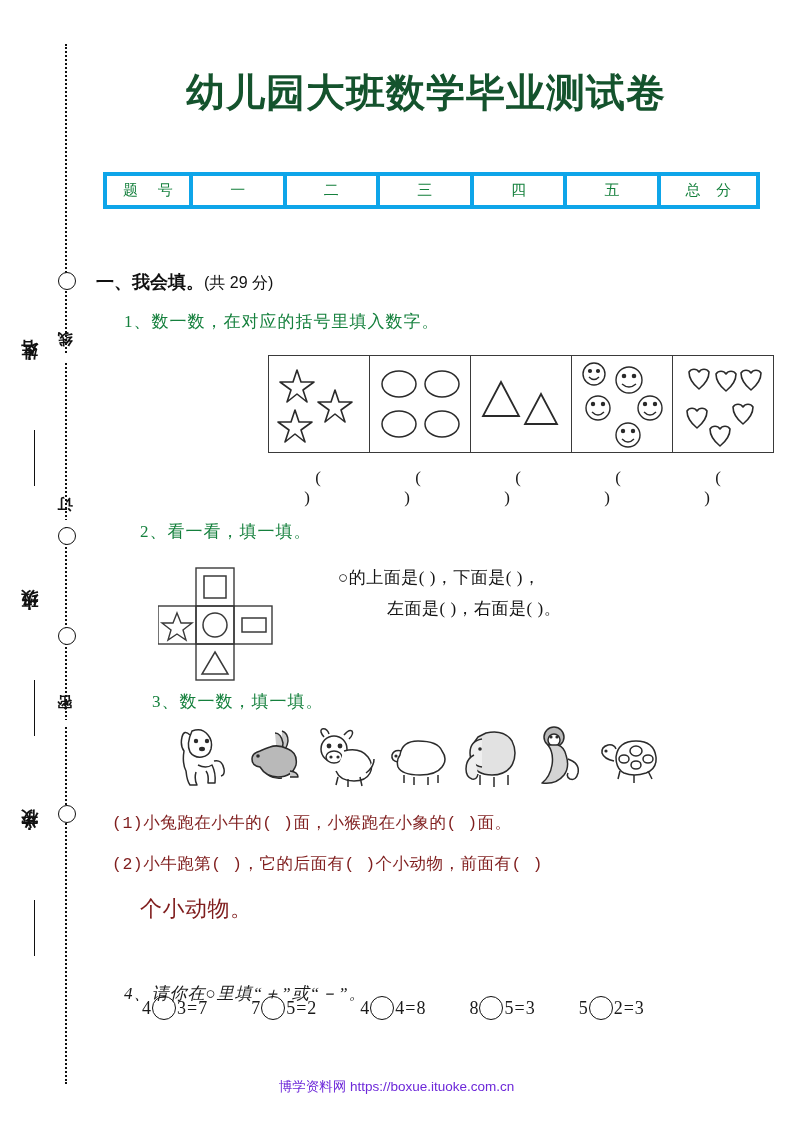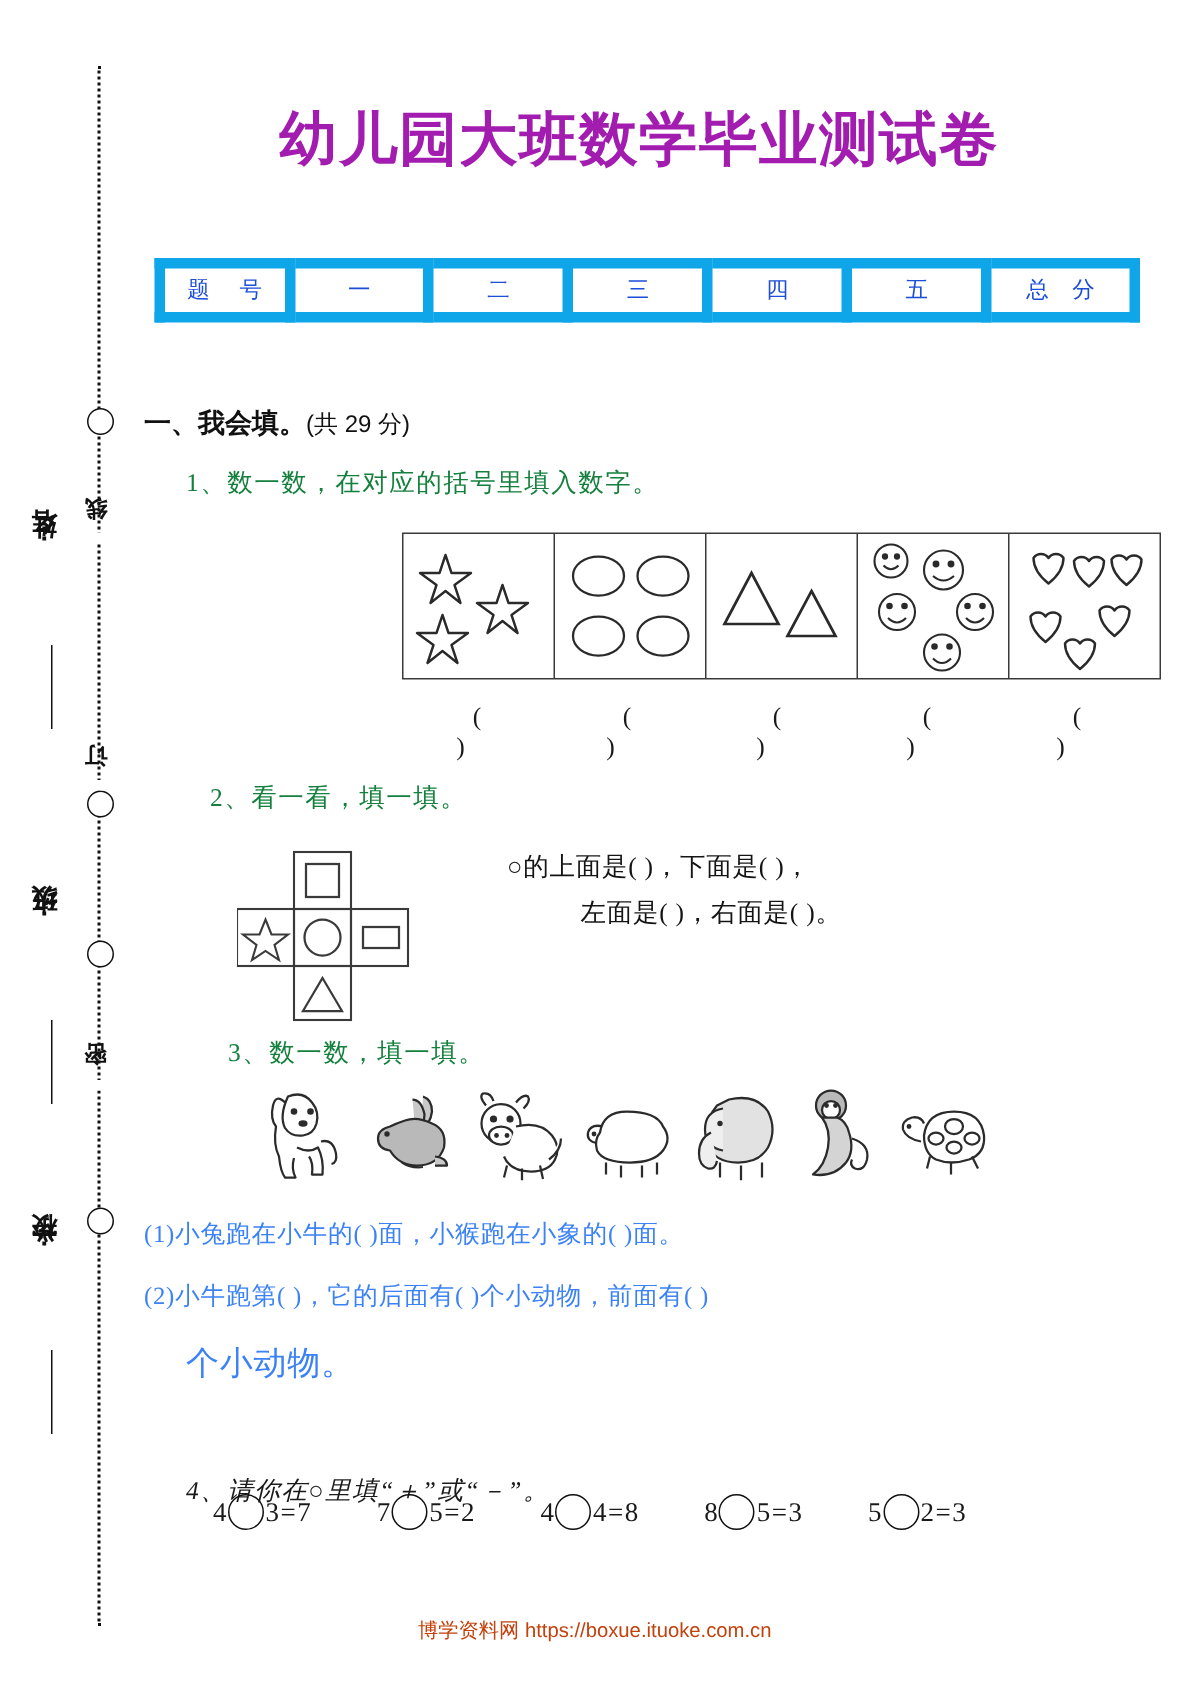--- a/index.html
+++ b/index.html
@@ -58,37 +58,37 @@
   .field-line.l1{top:430px;}
   .field-line.l2{top:680px;}
   .field-line.l3{top:900px;}
 
   
   .title{
     position:absolute;left:96px;top:66px;width:660px;
     text-align:center;
     font-size:39px;font-weight:700;letter-spacing:1px;
     font-family:"Liberation Serif", serif;
-    color:#a21caf;
+    color:#14532d;
   }
 
   
   .score-table{
     position:absolute;left:103px;top:172px;
     border-collapse:collapse;
     width:657px;
   }
   .score-table td{
-    border:7px solid #0ea5e9;
+    border:4px solid #0ea5e9;
     height:27px;
     text-align:center;
     vertical-align:middle;
     font-size:15px;
     font-family:"Liberation Serif", serif;
-    color:#1d4ed8;
+    color:#15803d;
   }
   .score-table td.lbl{width:85px;letter-spacing:8px;text-indent:8px;}
   .score-table td.c{width:95px;}
   .score-table td.ctot{width:100px;letter-spacing:6px;text-indent:6px;}
 
   
   .content{position:absolute;left:96px;top:270px;width:664px;}
 
   .sec-head{
     font-size:18px;font-weight:700;color:#111;
@@ -97,23 +97,24 @@
   }
   .sec-head .pts{font-weight:400;font-size:16px;}
 
   .q{
     font-size:17px;color:#15803d;
     font-family:"Liberation Serif", serif;
     margin:16px 0 0 28px;
     letter-spacing:1px;
   }
   .sub{
-    font-size:16px;color:#3b82f6;
-    font-family:Liberation Serif, serif;
+    font-size:16px;color:#7f1d1d;
+    font-family:Liberation Mono, monospace;
     letter-spacing:0.5px;
+    margin-left:16px;
   }
 
   
   .shape-row{
     position:absolute;left:172px;top:85px;
     display:flex;
     border:1px solid #3a3a3a;
   }
   .shape-cell{
     width:100px;height:96px;
@@ -161,21 +162,21 @@
     font-family:"Liberation Serif", serif;
   }
   .eq{display:flex;align-items:center;gap:1px;}
   .eq .op-circle{
     display:inline-block;width:22px;height:22px;border:1.6px solid #111;border-radius:50%;
   }
 
   
   .footer{
     position:absolute;left:0;top:1078px;width:793px;text-align:center;
-    font-size:13.5px;color:#c2410c;
+    font-size:13.5px;color:#6d28d9;
     font-family:"Liberation Sans", sans-serif;
   }
   .footer .cn{font-family:"Liberation Serif", serif;}
 </style>
 </head>
 <body>
 
 <div class="page">
 
   <div class="seal">

